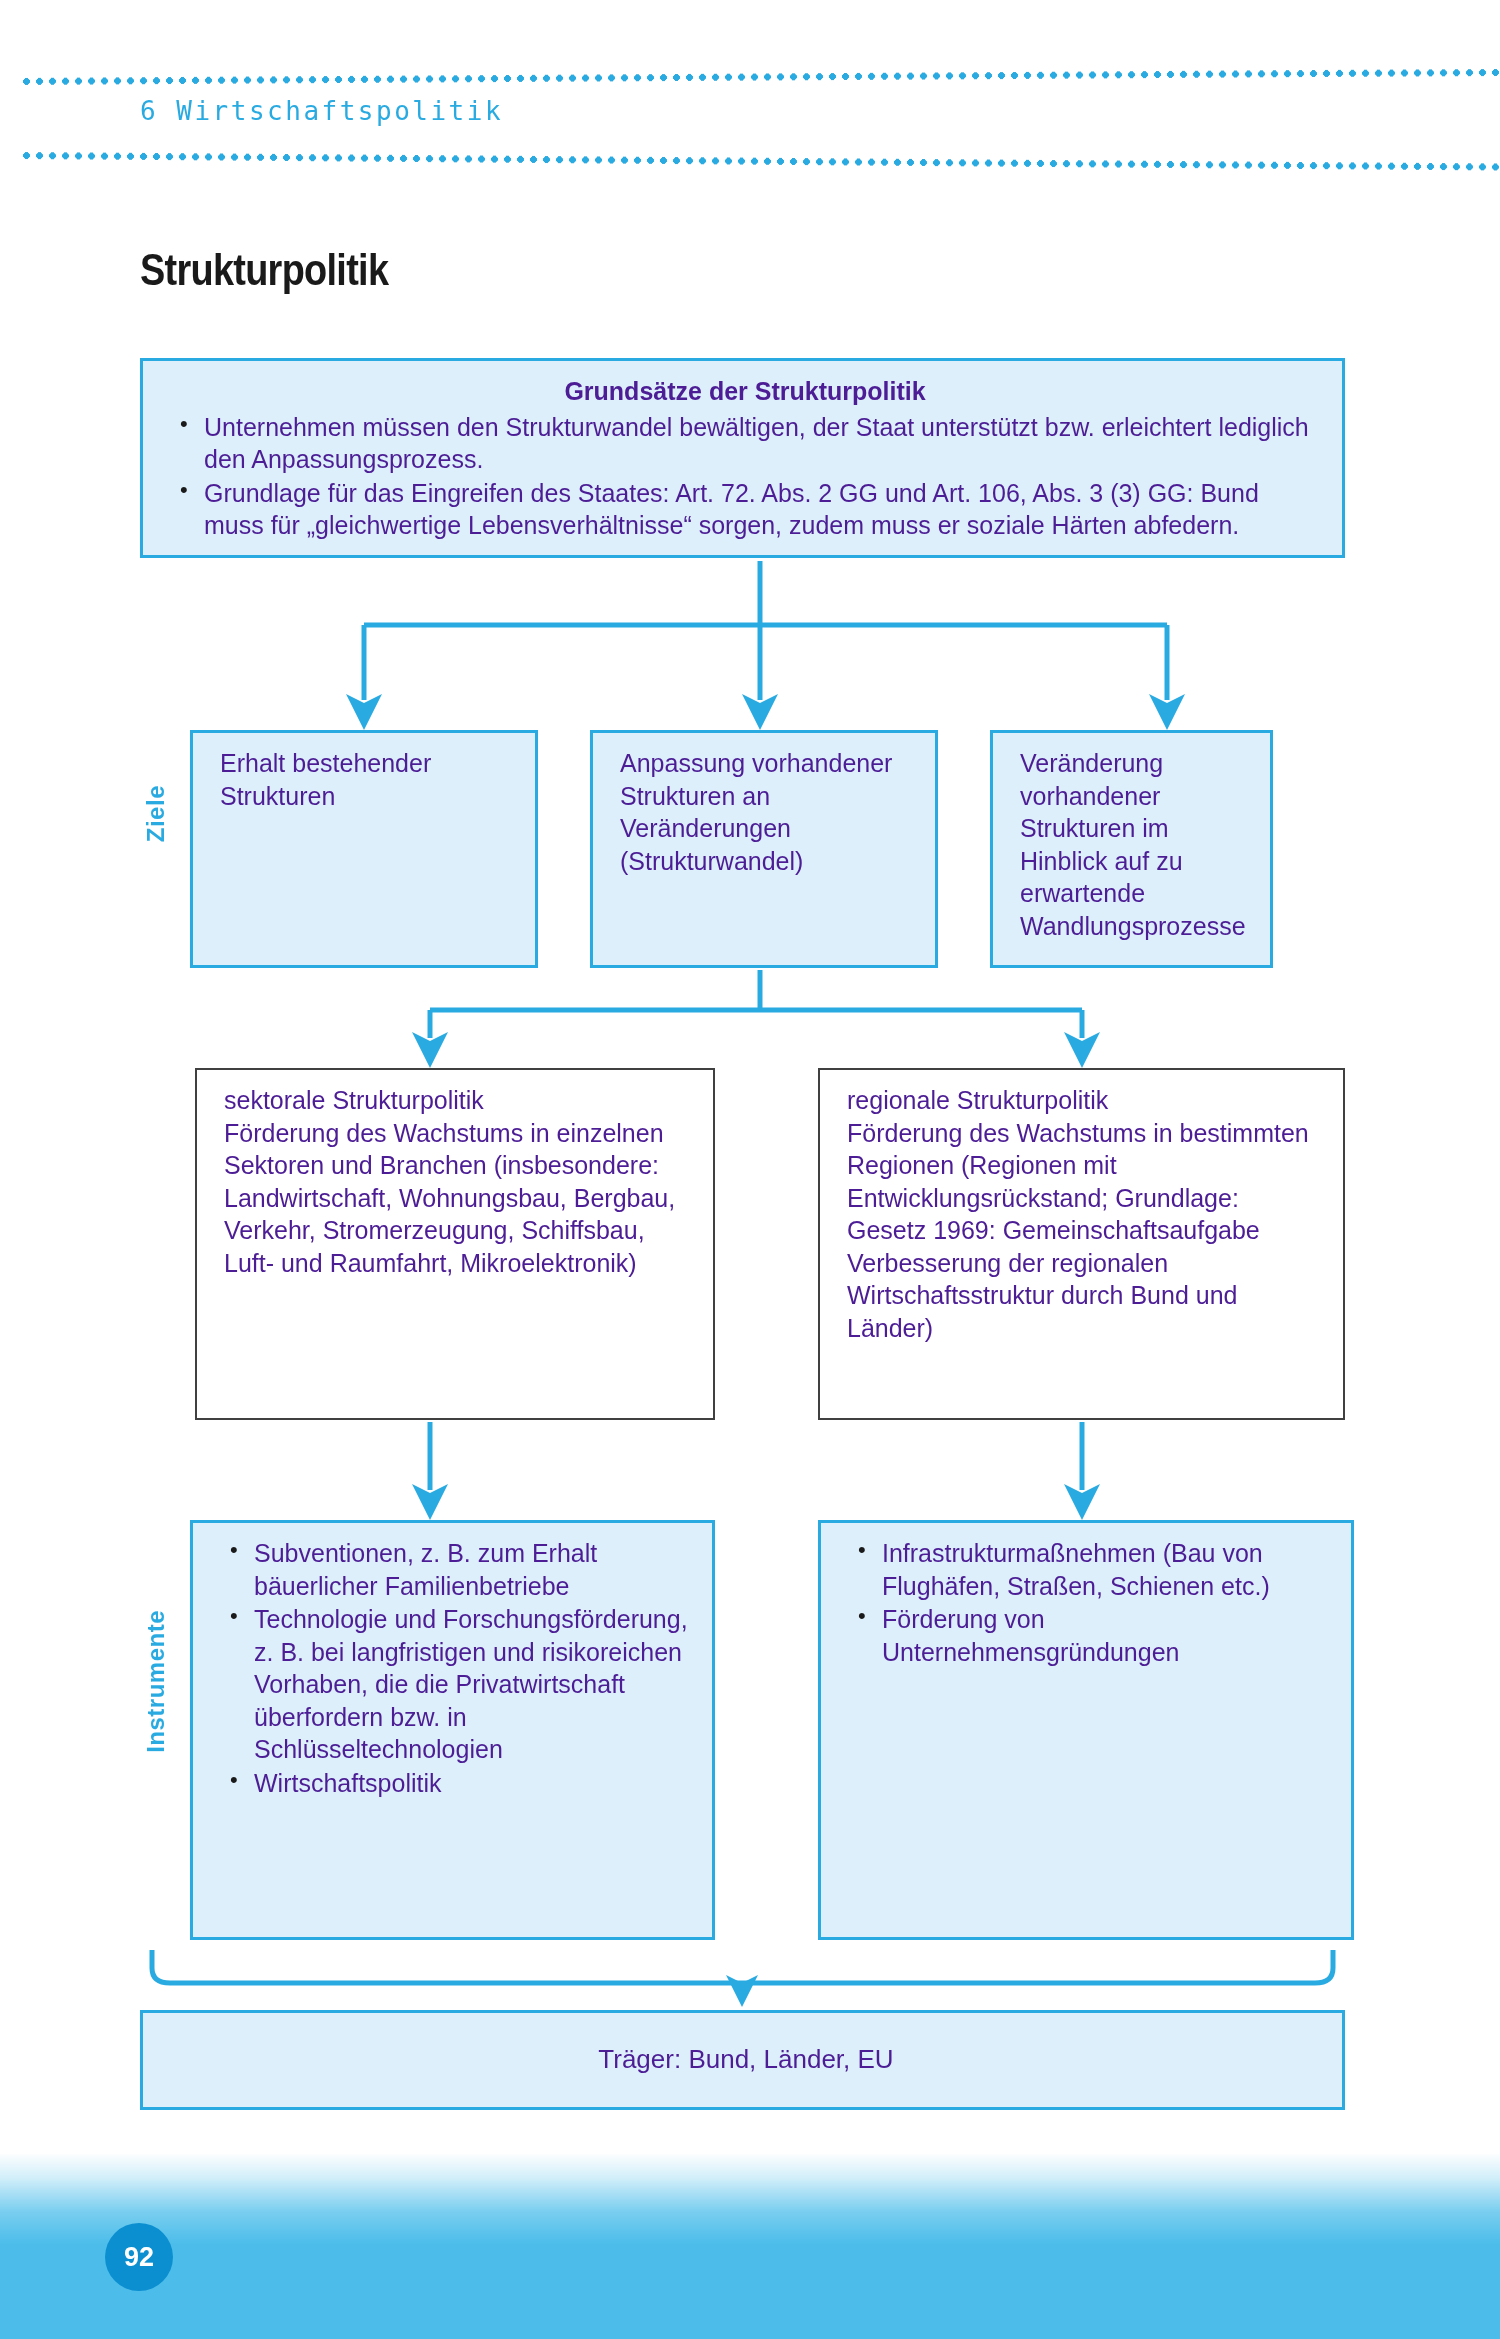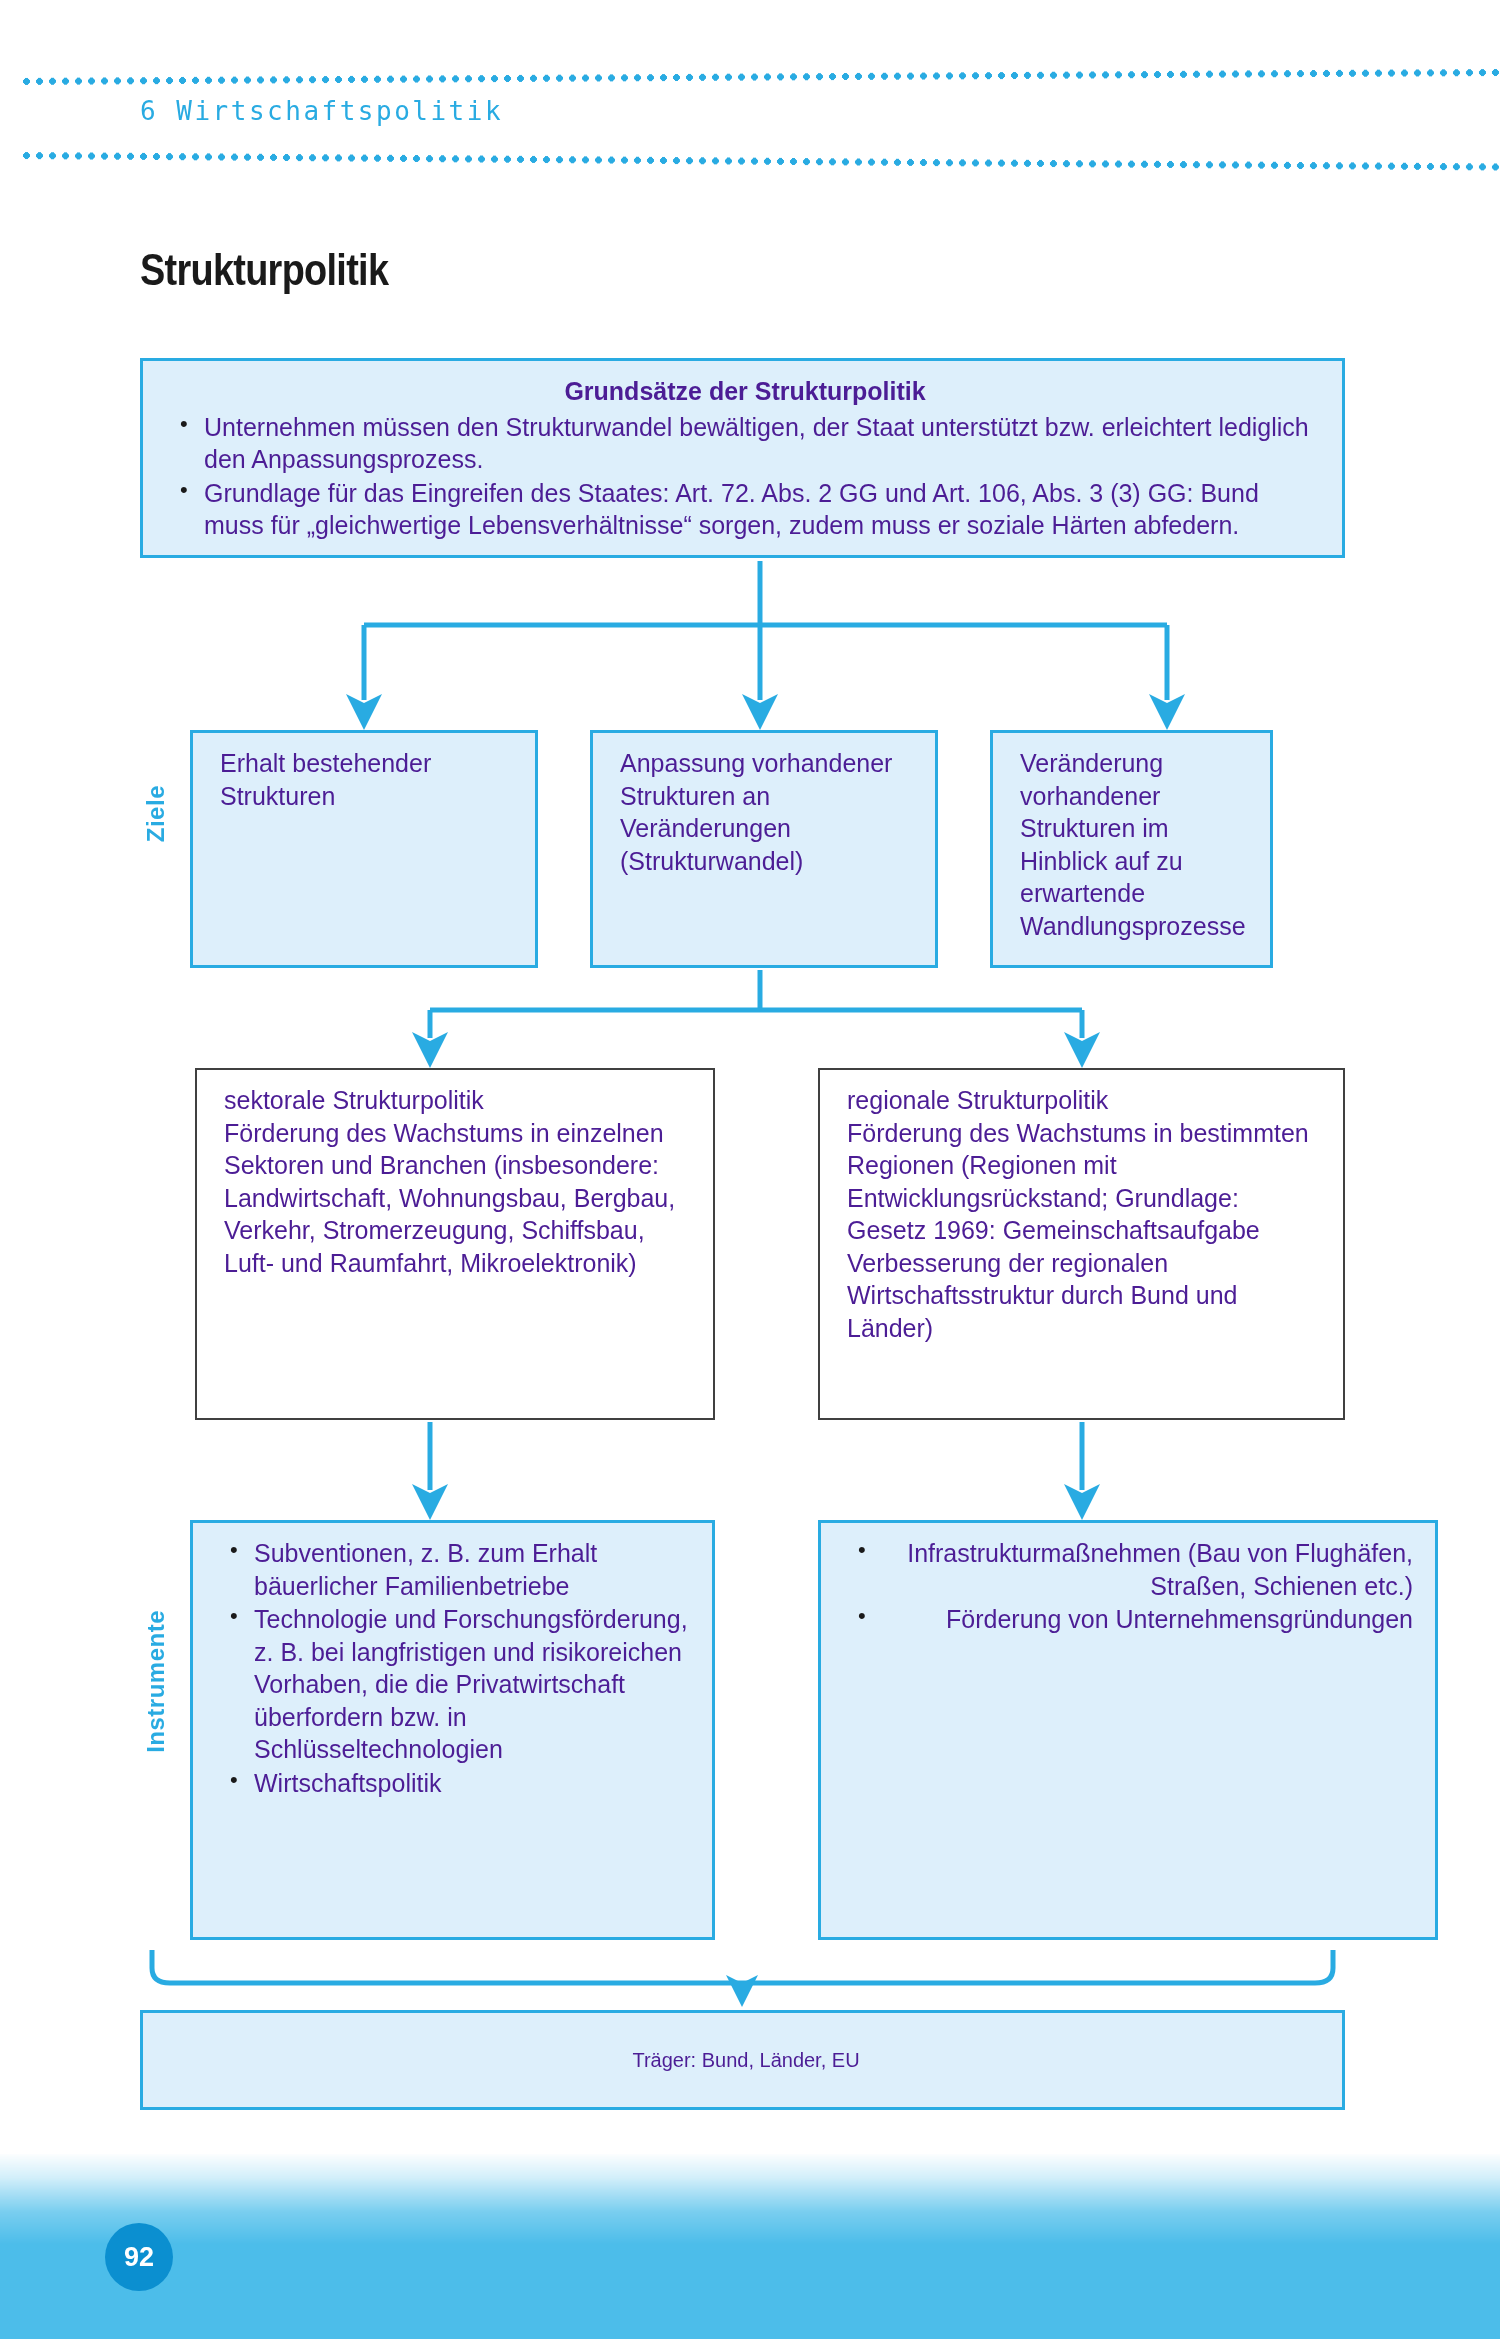--- a/index.html
+++ b/index.html
@@ -106,27 +106,27 @@
   #box-grundsaetze { left: 140px; top: 358px; width: 1205px; height: 200px; }
 
   #box-ziel-1 { left: 190px; top: 730px; width: 348px; height: 238px; }
   #box-ziel-2 { left: 590px; top: 730px; width: 348px; height: 238px; }
   #box-ziel-3 { left: 990px; top: 730px; width: 283px; height: 238px; }
 
   #box-sektoral { left: 195px; top: 1068px; width: 520px; height: 352px; }
   #box-regional { left: 818px; top: 1068px; width: 527px; height: 352px; }
 
   #box-instr-left { left: 190px; top: 1520px; width: 525px; height: 420px; }
-  #box-instr-right { left: 818px; top: 1520px; width: 620px; height: 420px; text-align: right; }
+  #box-instr-right { left: 818px; top: 1520px; width: 536px; height: 420px; }
 
   #box-traeger {
     left: 140px; top: 2010px; width: 1205px; height: 100px;
     display: flex; align-items: center; justify-content: center;
   }
-  #box-traeger .box-inner { padding: 0; font-size: 20px; }
+  #box-traeger .box-inner { padding: 0; font-size: 26px; }
 
   
   .side-label {
     position: absolute;
     color: #29abe2;
     font-size: 24px;
     font-weight: bold;
     writing-mode: vertical-rl;
     transform: rotate(180deg);
     letter-spacing: 0.5px;

